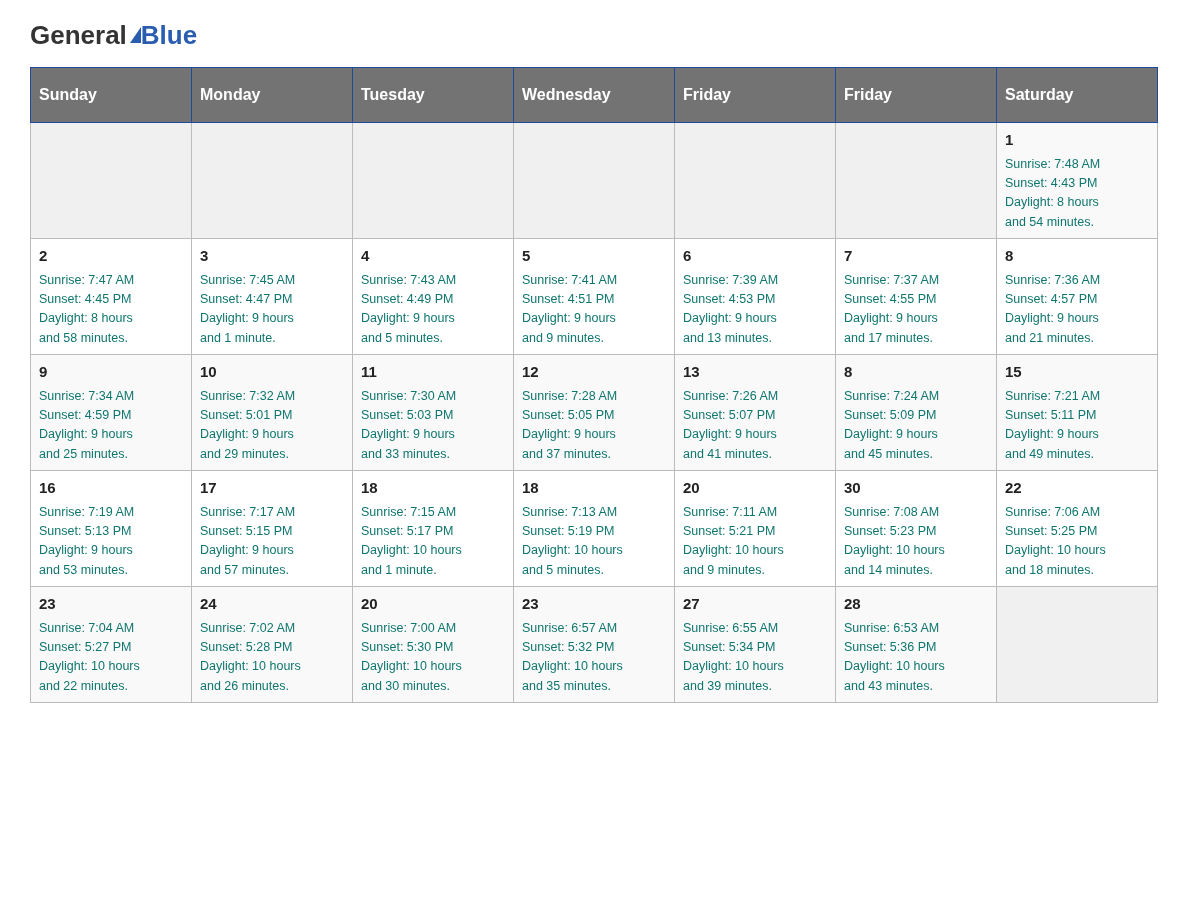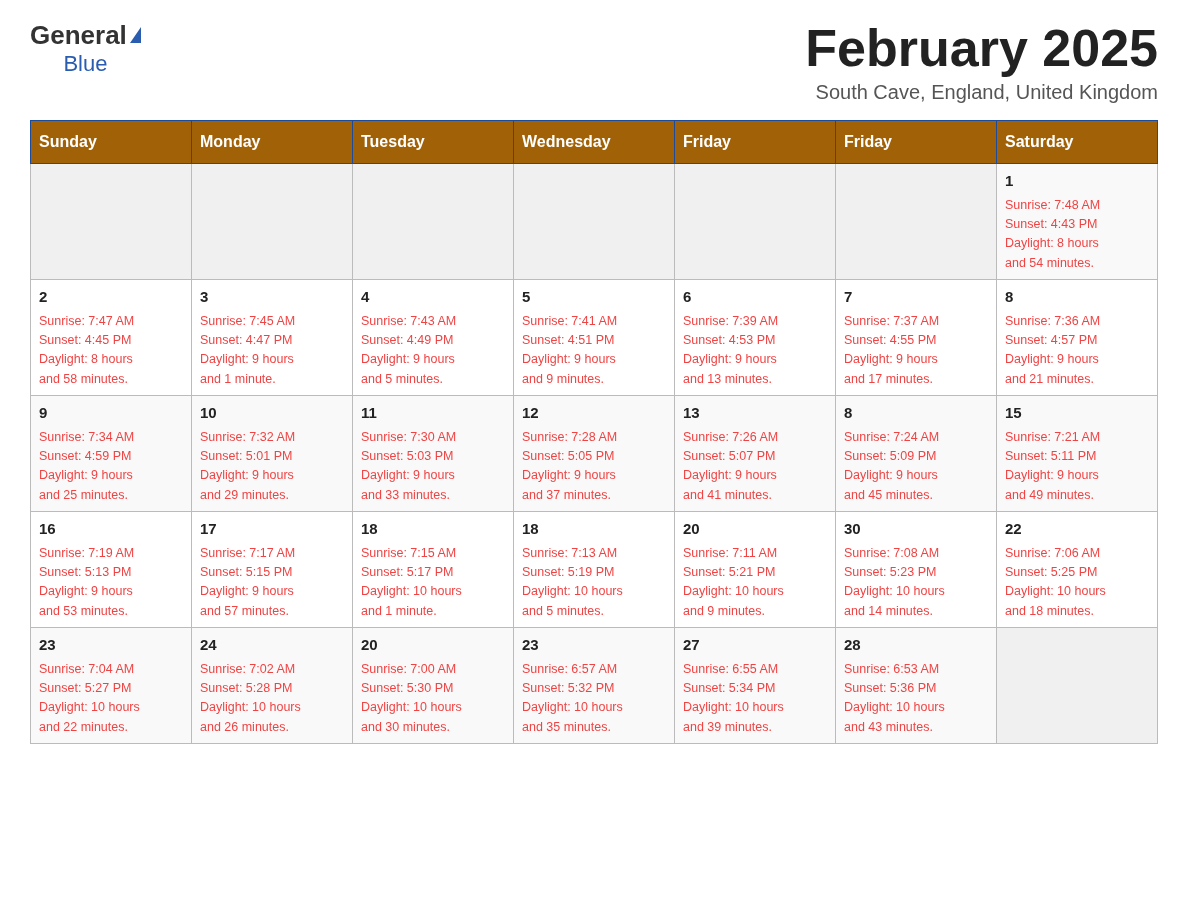--- a/index.html
+++ b/index.html
@@ -12,22 +12,22 @@
       padding: 20px 30px;
     }
     .header {
       display: flex;
       justify-content: space-between;
       align-items: flex-start;
       margin-bottom: 16px;
     }
     .logo {
       display: flex;
-      flex-direction: column;
-      align-items: center;
+      flex-direction: row;
+      align-items: flex-end;
     }
     .title-section {
       text-align: right;
     }
     .month-title {
       font-size: 52px;
       font-weight: bold;
       color: #222;
       line-height: 1.1;
     }
@@ -35,25 +35,25 @@
       font-size: 20px;
       color: #555;
       margin-top: 4px;
     }
     .calendar {
       width: 100%;
       border-collapse: collapse;
       border: 1px solid #999;
     }
     .calendar th {
-      background-color: #a16207;
+      background-color: #737373;
       color: #fff;
       font-size: 16px;
       font-weight: bold;
-      padding: 12px 8px;
+      padding: 18px 8px;
       text-align: left;
       border: 1px solid #1e4a9a;
     }
     .calendar td {
       vertical-align: top;
       padding: 6px 8px;
       border: 1px solid #bbb;
       width: calc(100% / 7);
       min-height: 110px;
       font-size: 13px;
@@ -61,21 +61,21 @@
     }
     .day-number {
       font-size: 15px;
       font-weight: bold;
       color: #222;
       display: block;
       margin-bottom: 3px;
     }
     .day-info {
       font-size: 12.5px;
-      color: #ef4444;
+      color: #0f766e;
       line-height: 1.55;
     }
     .calendar tr td {
       background: #fff;
     }
     .calendar tbody tr:nth-child(odd) td {
       background: #f9f9f9;
     }
     .calendar tbody tr:nth-child(even) td {
       background: #fff;
@@ -84,39 +84,35 @@
       background: #f0f0f0 !important;
     }
     .logo-line1 {
       font-size: 26px;
       font-weight: bold;
       color: #333;
       display: flex;
       align-items: center;
     }
     .logo-line2 {
-      font-size: 22px;
-      font-weight: normal;
+      font-size: 26px;
+      font-weight: bold;
       color: #2a5db0;
     }
   </style>
 </head>
 <body>
 
 <div class="header">
   <div class="logo">
     <div class="logo-line1">
       <span>General</span>
       <span style="display:inline-block;width:0;height:0;border-left:11px solid transparent;border-bottom:16px solid #2a5db0;margin-left:3px;margin-bottom:2px;"></span>
     </div>
     <div class="logo-line2">Blue</div>
-  </div>
-  <div class="title-section">
-    <div class="month-title">February 2025</div>
-    <div class="location">South Cave, England, United Kingdom</div>
   </div>
 </div>
 
 <table class="calendar">
   <thead>
     <tr>
     <th>Sunday</th>
         <th>Monday</th>
         <th>Tuesday</th>
         <th>Wednesday</th>

